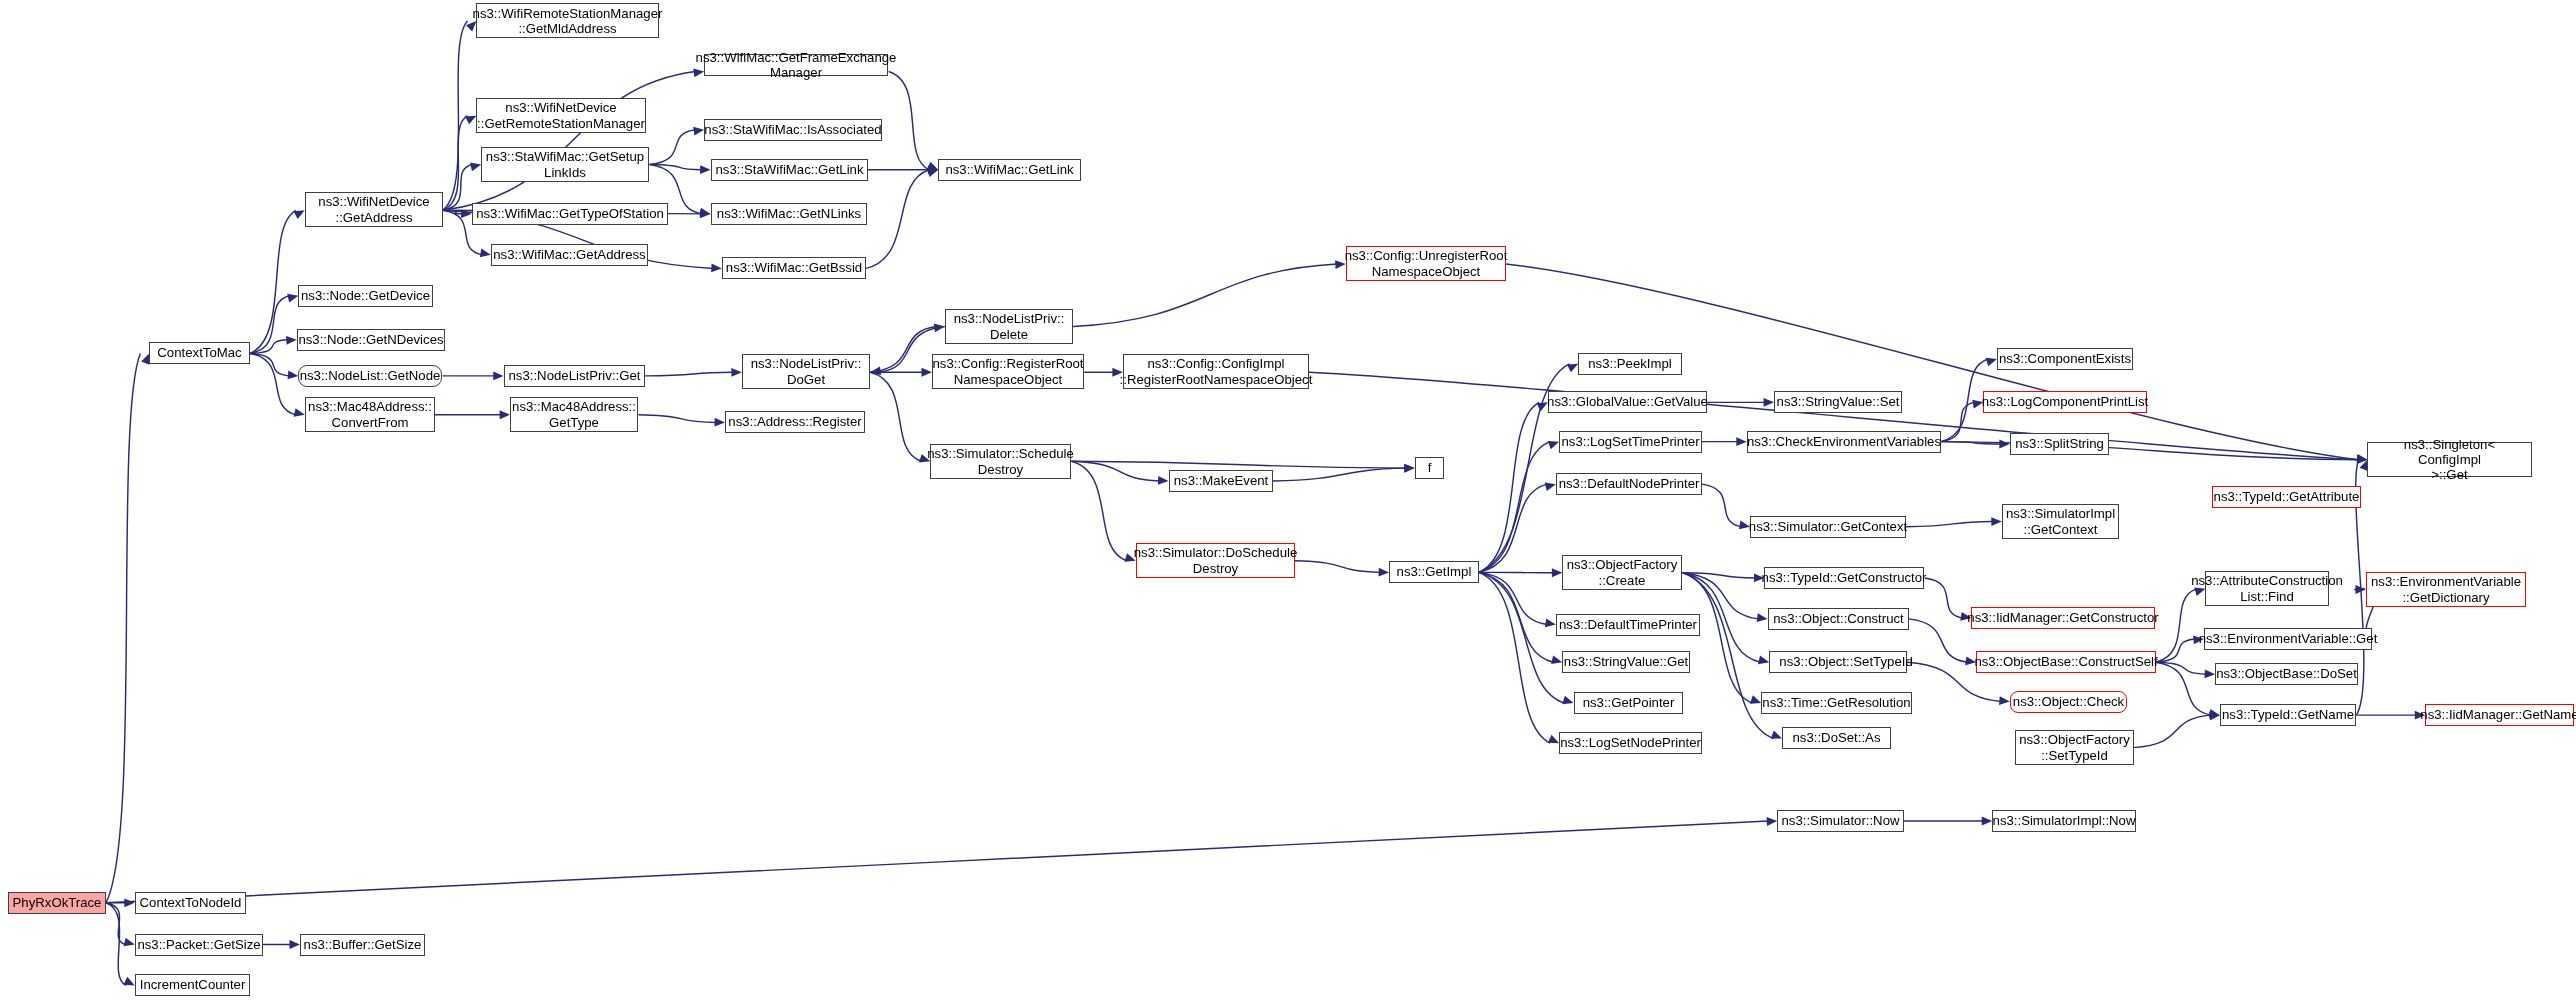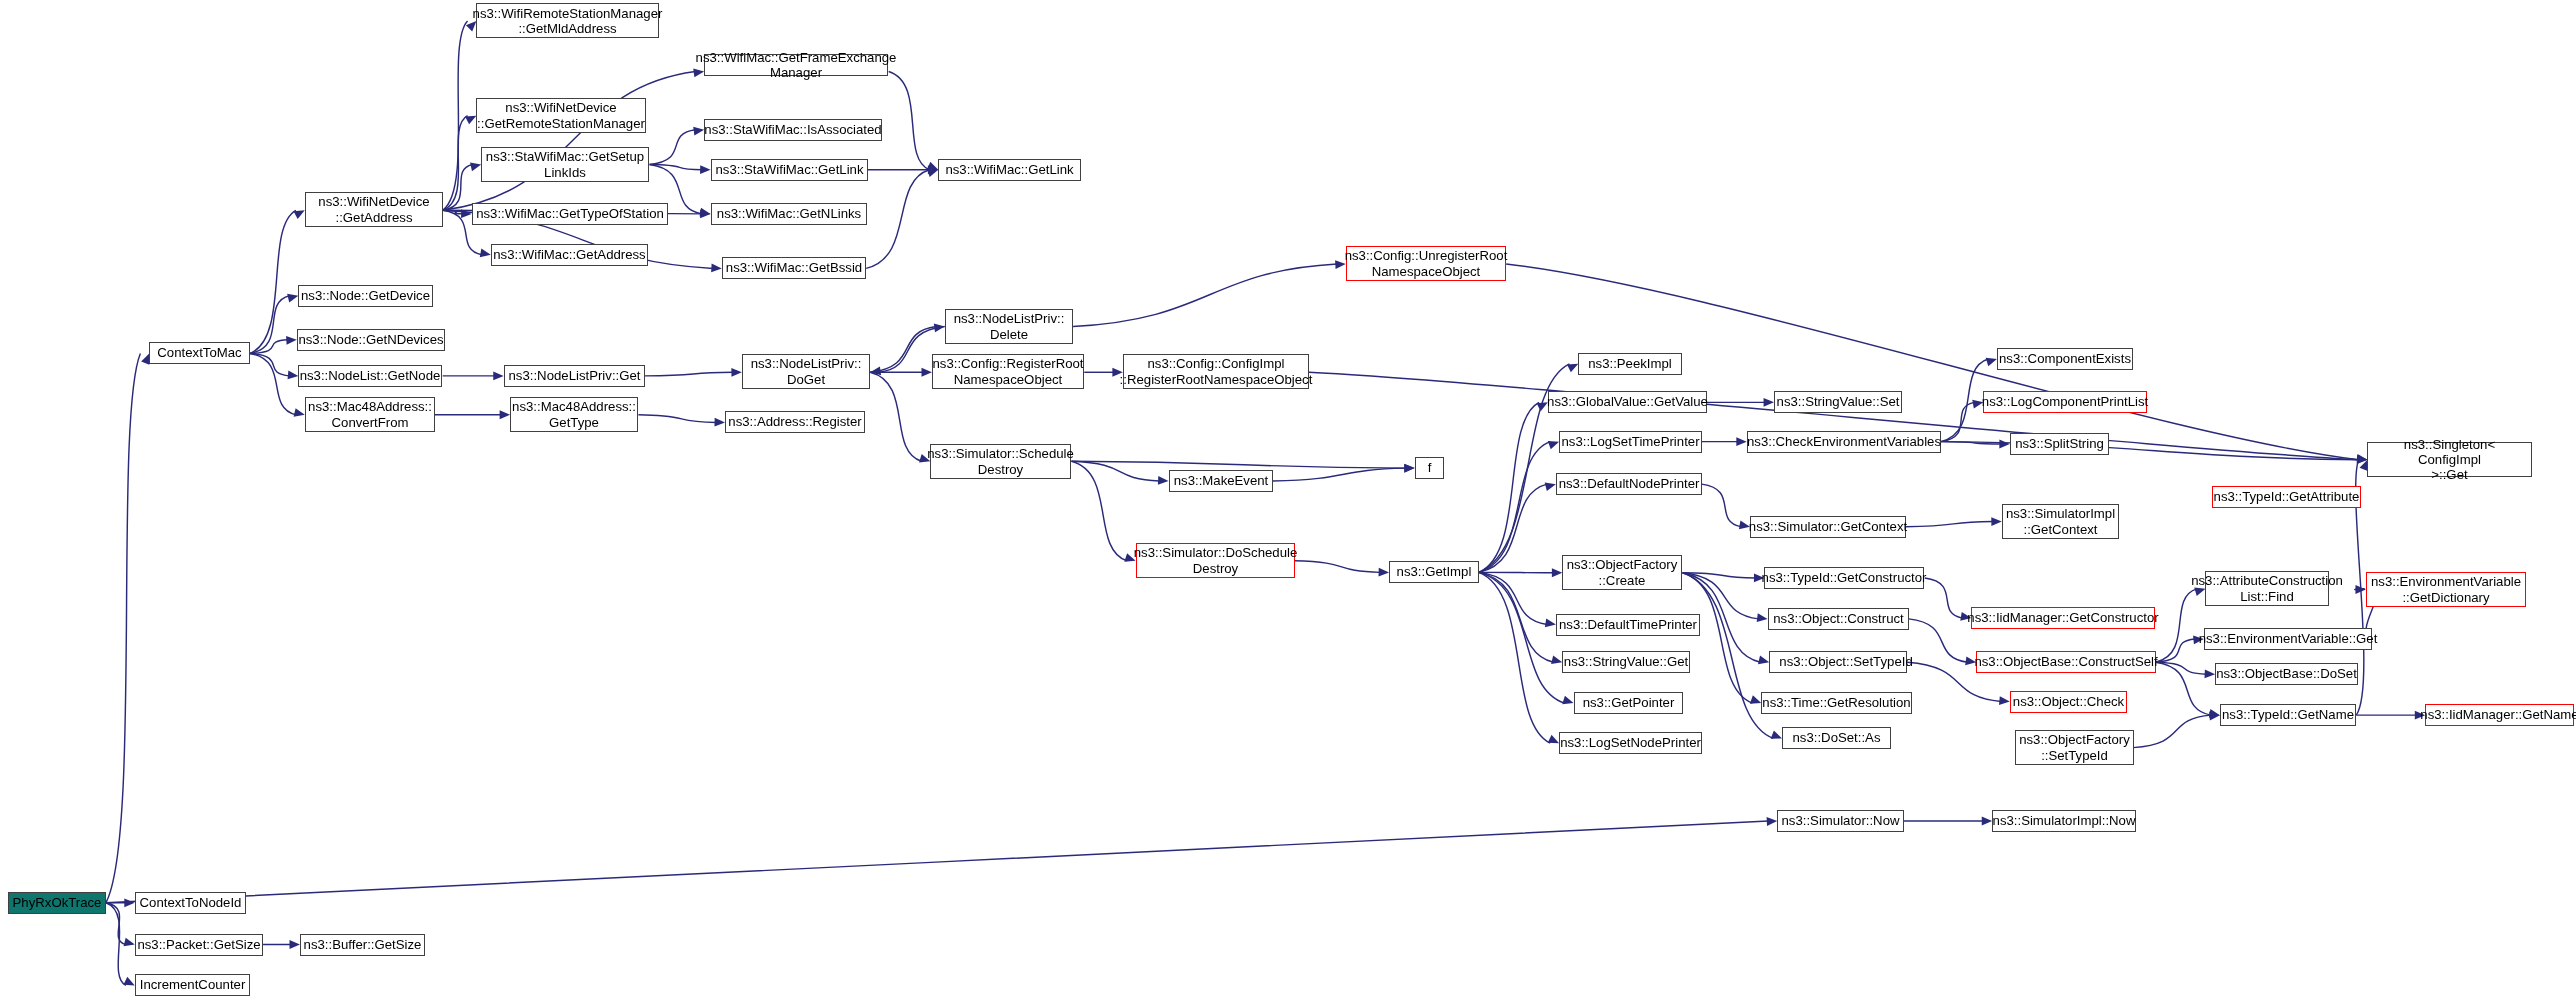--- a/index.html
+++ b/index.html
@@ -3,21 +3,21 @@
 <meta charset="utf-8">
 <style>
   html,body{margin:0;padding:0;background:#ffffff;}
   #graph{position:relative;width:2576px;height:1002px;background:#ffffff;
          font-family:"Liberation Sans","DejaVu Sans",sans-serif;overflow:hidden;}
   .node{position:absolute;box-sizing:border-box;background:#ffffff;
         border:1.2px solid #404040;display:flex;align-items:center;
         justify-content:center;text-align:center;line-height:1.15;
         color:#000000;font-size:13.2px;padding:1.6px 4px;white-space:pre-line;}
   .node.red{border:1.2px solid #ff0000;}
-  .node.root{background:#0f766e;border:1.2px solid #404040;}
+  .node.root{background:#fca5a5;border:1.2px solid #404040;}
   svg.edges{position:absolute;left:0;top:0;width:2576px;height:1002px;
             pointer-events:none;}
   svg.edges path{fill:none;stroke:#2a2a7a;stroke-width:1.8px;}
   svg.edges polygon{fill:#2a2a7a;stroke:none;}
 </style>
 </head>
 <body>
 
 <div id="graph">
   <svg class="edges" id="edge-layer" viewBox="0 0 3212 1249">
@@ -194,21 +194,21 @@
       <div class="node" style="left: 711px; top: 203px; width: 156px; height: 21.7px;">ns3::WifiMac::GetNLinks</div>
       <div class="node" style="left: 491px; top: 244px; width: 157px; height: 21.7px;">ns3::WifiMac::GetAddress</div>
       <div class="node" style="left: 722px; top: 257px; width: 144px; height: 21.7px;">ns3::WifiMac::GetBssid</div>
       <div class="node red" style="left: 1346px; top: 246px; width: 160px; height: 35px;">ns3::Config::UnregisterRoot
 NamespaceObject</div>
       <div class="node" style="left: 298px; top: 285px; width: 135px; height: 21.7px;">ns3::Node::GetDevice</div>
       <div class="node" style="left: 945px; top: 309px; width: 128px; height: 35px;">ns3::NodeListPriv::
 Delete</div>
       <div class="node" style="left: 297px; top: 329px; width: 148px; height: 21.7px;">ns3::Node::GetNDevices</div>
       <div class="node" style="left: 149px; top: 342px; width: 101px; height: 21.7px;">ContextToMac</div>
-      <div class="node" style="left: 298px; top: 365px; width: 144px; height: 21.7px;">ns3::NodeList::GetNode</div>
+      <div class="node" style="left: 298px; top: 365px; width: 144px; height: 21.7px; border-radius: 9px;">ns3::NodeList::GetNode</div>
       <div class="node" style="left: 504px; top: 365px; width: 141px; height: 21.7px;">ns3::NodeListPriv::Get</div>
       <div class="node" style="left: 742px; top: 354px; width: 128px; height: 35px;">ns3::NodeListPriv::
 DoGet</div>
       <div class="node" style="left: 932px; top: 354px; width: 152px; height: 35px;">ns3::Config::RegisterRoot
 NamespaceObject</div>
       <div class="node" style="left: 1123px; top: 354px; width: 186px; height: 35px;">ns3::Config::ConfigImpl
 ::RegisterRootNamespaceObject</div>
       <div class="node" style="left: 305px; top: 397px; width: 130px; height: 35px;">ns3::Mac48Address::
 ConvertFrom</div>
       <div class="node" style="left: 510px; top: 397px; width: 128px; height: 35px;">ns3::Mac48Address::
@@ -244,21 +244,21 @@
 ::GetDictionary</div>
       <div class="node" style="left: 1556px; top: 614px; width: 144px; height: 21.7px;">ns3::DefaultTimePrinter</div>
       <div class="node" style="left: 1768px; top: 608px; width: 141px; height: 21.7px;">ns3::Object::Construct</div>
       <div class="node red" style="left: 1976px; top: 651px; width: 180px; height: 21.7px;">ns3::ObjectBase::ConstructSelf</div>
       <div class="node" style="left: 2204px; top: 628px; width: 168px; height: 21.7px;">ns3::EnvironmentVariable::Get</div>
       <div class="node" style="left: 1562px; top: 651px; width: 128px; height: 21.7px;">ns3::StringValue::Get</div>
       <div class="node" style="left: 1769px; top: 651px; width: 138px; height: 21.7px; padding-left: 20px;">ns3::Object::SetTypeId</div>
       <div class="node" style="left: 2215px; top: 663px; width: 143px; height: 21.7px;">ns3::ObjectBase::DoSet</div>
       <div class="node" style="left: 1574px; top: 692px; width: 109px; height: 21.7px;">ns3::GetPointer</div>
       <div class="node" style="left: 1761px; top: 692px; width: 151px; height: 21.7px;">ns3::Time::GetResolution</div>
-      <div class="node red" style="left: 2010px; top: 691px; width: 117px; height: 21.7px;">ns3::Object::Check</div>
+      <div class="node red" style="left: 2010px; top: 691px; width: 117px; height: 21.7px; border-radius: 8px;">ns3::Object::Check</div>
       <div class="node" style="left: 2220px; top: 704px; width: 136px; height: 21.7px;">ns3::TypeId::GetName</div>
       <div class="node red" style="left: 2425px; top: 704px; width: 149px; height: 21.7px;">ns3::IidManager::GetName</div>
       <div class="node" style="left: 1559px; top: 732px; width: 143px; height: 21.7px;">ns3::LogSetNodePrinter</div>
       <div class="node" style="left: 1782px; top: 727px; width: 109px; height: 21.7px;">ns3::DoSet::As</div>
       <div class="node" style="left: 2015px; top: 730px; width: 119px; height: 35px;">ns3::ObjectFactory
 ::SetTypeId</div>
       <div class="node" style="left: 1777px; top: 810px; width: 127px; height: 21.7px;">ns3::Simulator::Now</div>
       <div class="node" style="left: 1992px; top: 810px; width: 144px; height: 21.7px;">ns3::SimulatorImpl::Now</div>
       <div class="node" style="left: 2367px; top: 442px; width: 165px; height: 35px;">ns3::Singleton&lt; ConfigImpl
 &gt;::Get</div>

